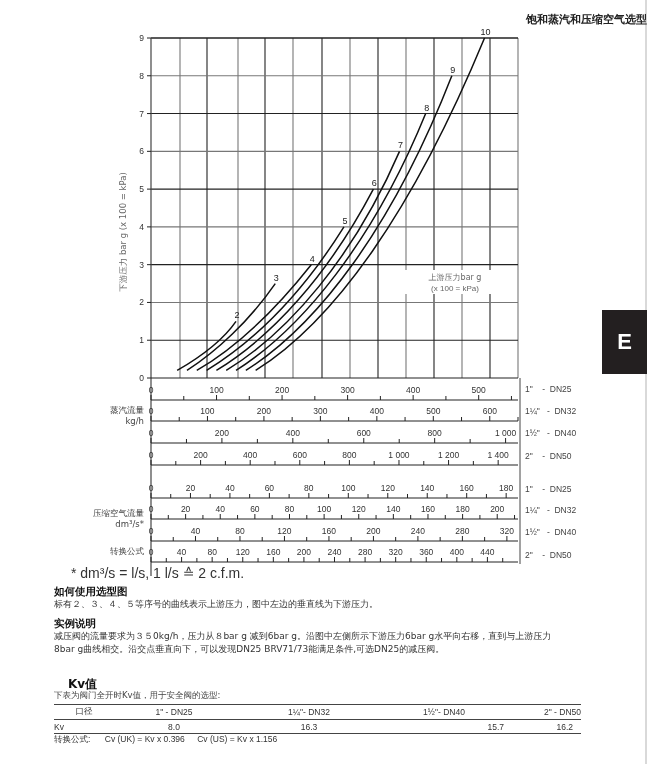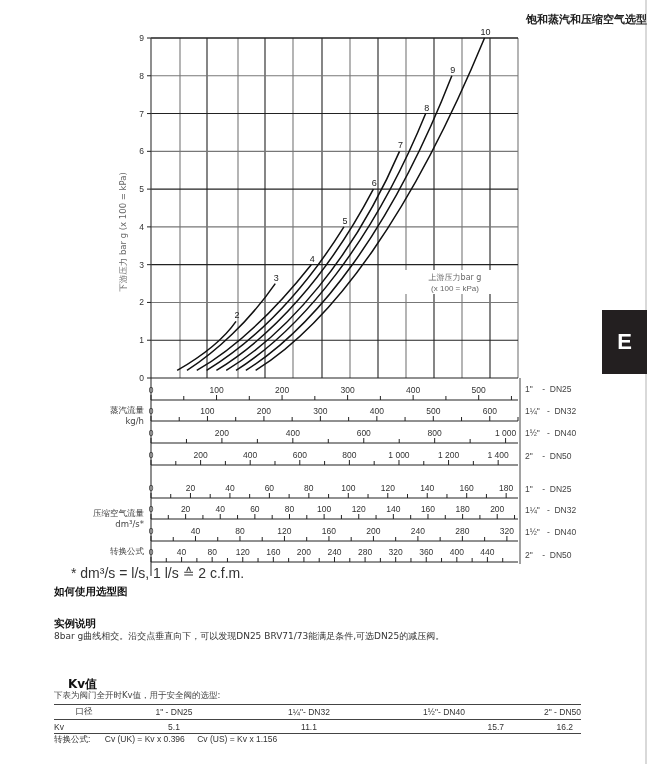--- a/index.html
+++ b/index.html
@@ -338,41 +338,43 @@
     <div class="size-lbl" style="top: 484px;">1"    -  DN25</div>
     <div class="size-lbl" style="top: 505px;">1¼"   -  DN32</div>
     <div class="size-lbl" style="top: 527px;">1½"   -  DN40</div>
     <div class="size-lbl" style="top: 550px;">2"    -  DN50</div>
   </div>
 
 <div class="footnote">* dm³/s = l/s, 1 l/s ≙ 2 c.f.m.</div>
 
 <div class="text-block" style="top:585px;">
   <div class="h-strong">如何使用选型图</div>
+  <div>标有２、３、４、５等序号的曲线表示上游压力，图中左边的垂直线为下游压力。</div>
 </div>
 <div class="text-block" style="top:617px;">
   <div class="h-strong">实例说明</div>
+  <div>减压阀的流量要求为３５0kg/h，压力从８bar g 减到6bar g。沿图中左侧所示下游压力6bar g水平向右移，直到与上游压力</div>
   <div>8bar g曲线相交。沿交点垂直向下，可以发现DN25 BRV71/73能满足条件,可选DN25的减压阀。</div>
 </div>
 
 <div class="kv-title">Kv值</div>
 <div class="kv-sub">下表为阀门全开时Kv值，用于安全阀的选型:</div>
 <table class="kv">
   <tbody>
       <tr class="r1">
     <td style="width:60px;text-align:center;">口径</td>
     <td style="width:120px;text-align:center;">1" - DN25</td>
     <td style="width:150px;text-align:center;">1¼"- DN32</td>
     <td style="width:120px;text-align:center;">1½"- DN40</td>
     <td style="text-align:right;">2" - DN50</td>
   </tr>
   <tr class="r2">
     <td>Kv</td>
-    <td style="text-align:center;">5.1</td>
-    <td style="text-align:center;">11.1</td>
+    <td style="text-align:center;">8.0</td>
+    <td style="text-align:center;">16.3</td>
     <td style="text-align:right;">15.7</td>
     <td style="text-align:right;padding-right:8px;">16.2</td>
   </tr>
 </tbody>
   </table>
 <div class="kv-formula">
   <span>转换公式:</span>
   <span style="margin-left:12px;">Cv (UK) = Kv x 0.396</span>
   <span style="margin-left:10px;">Cv (US) = Kv x 1.156</span>
 </div>

